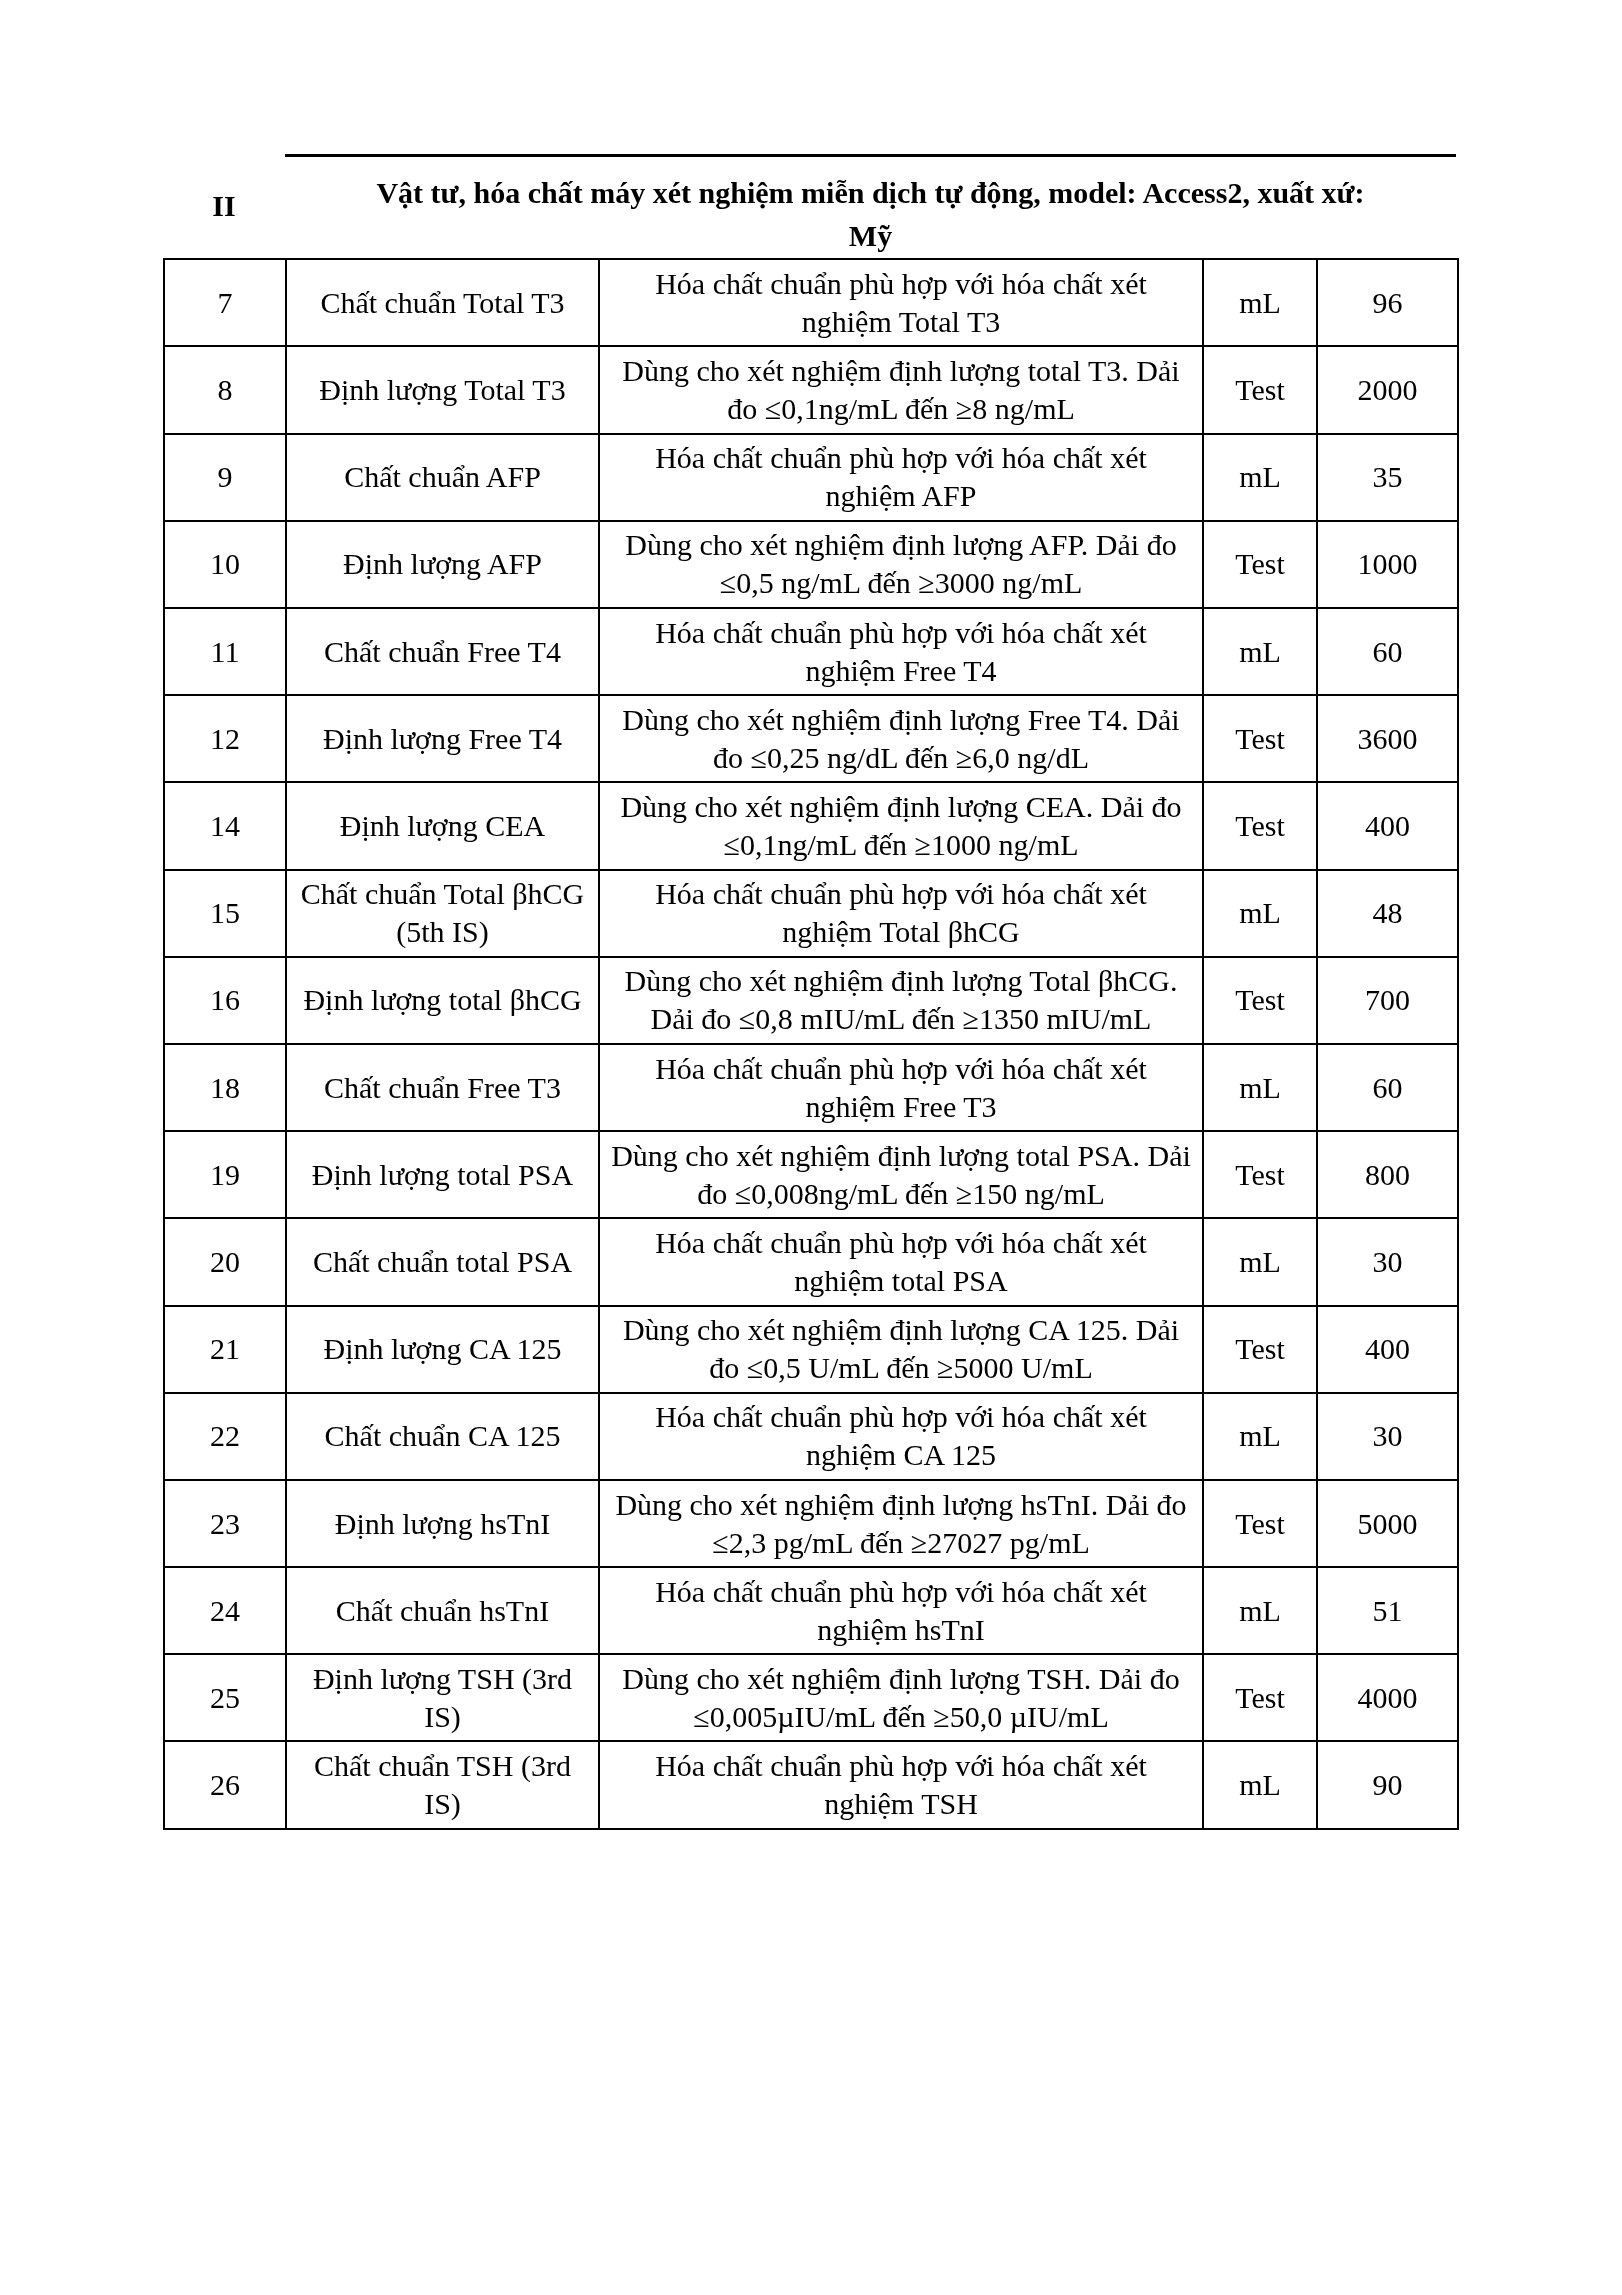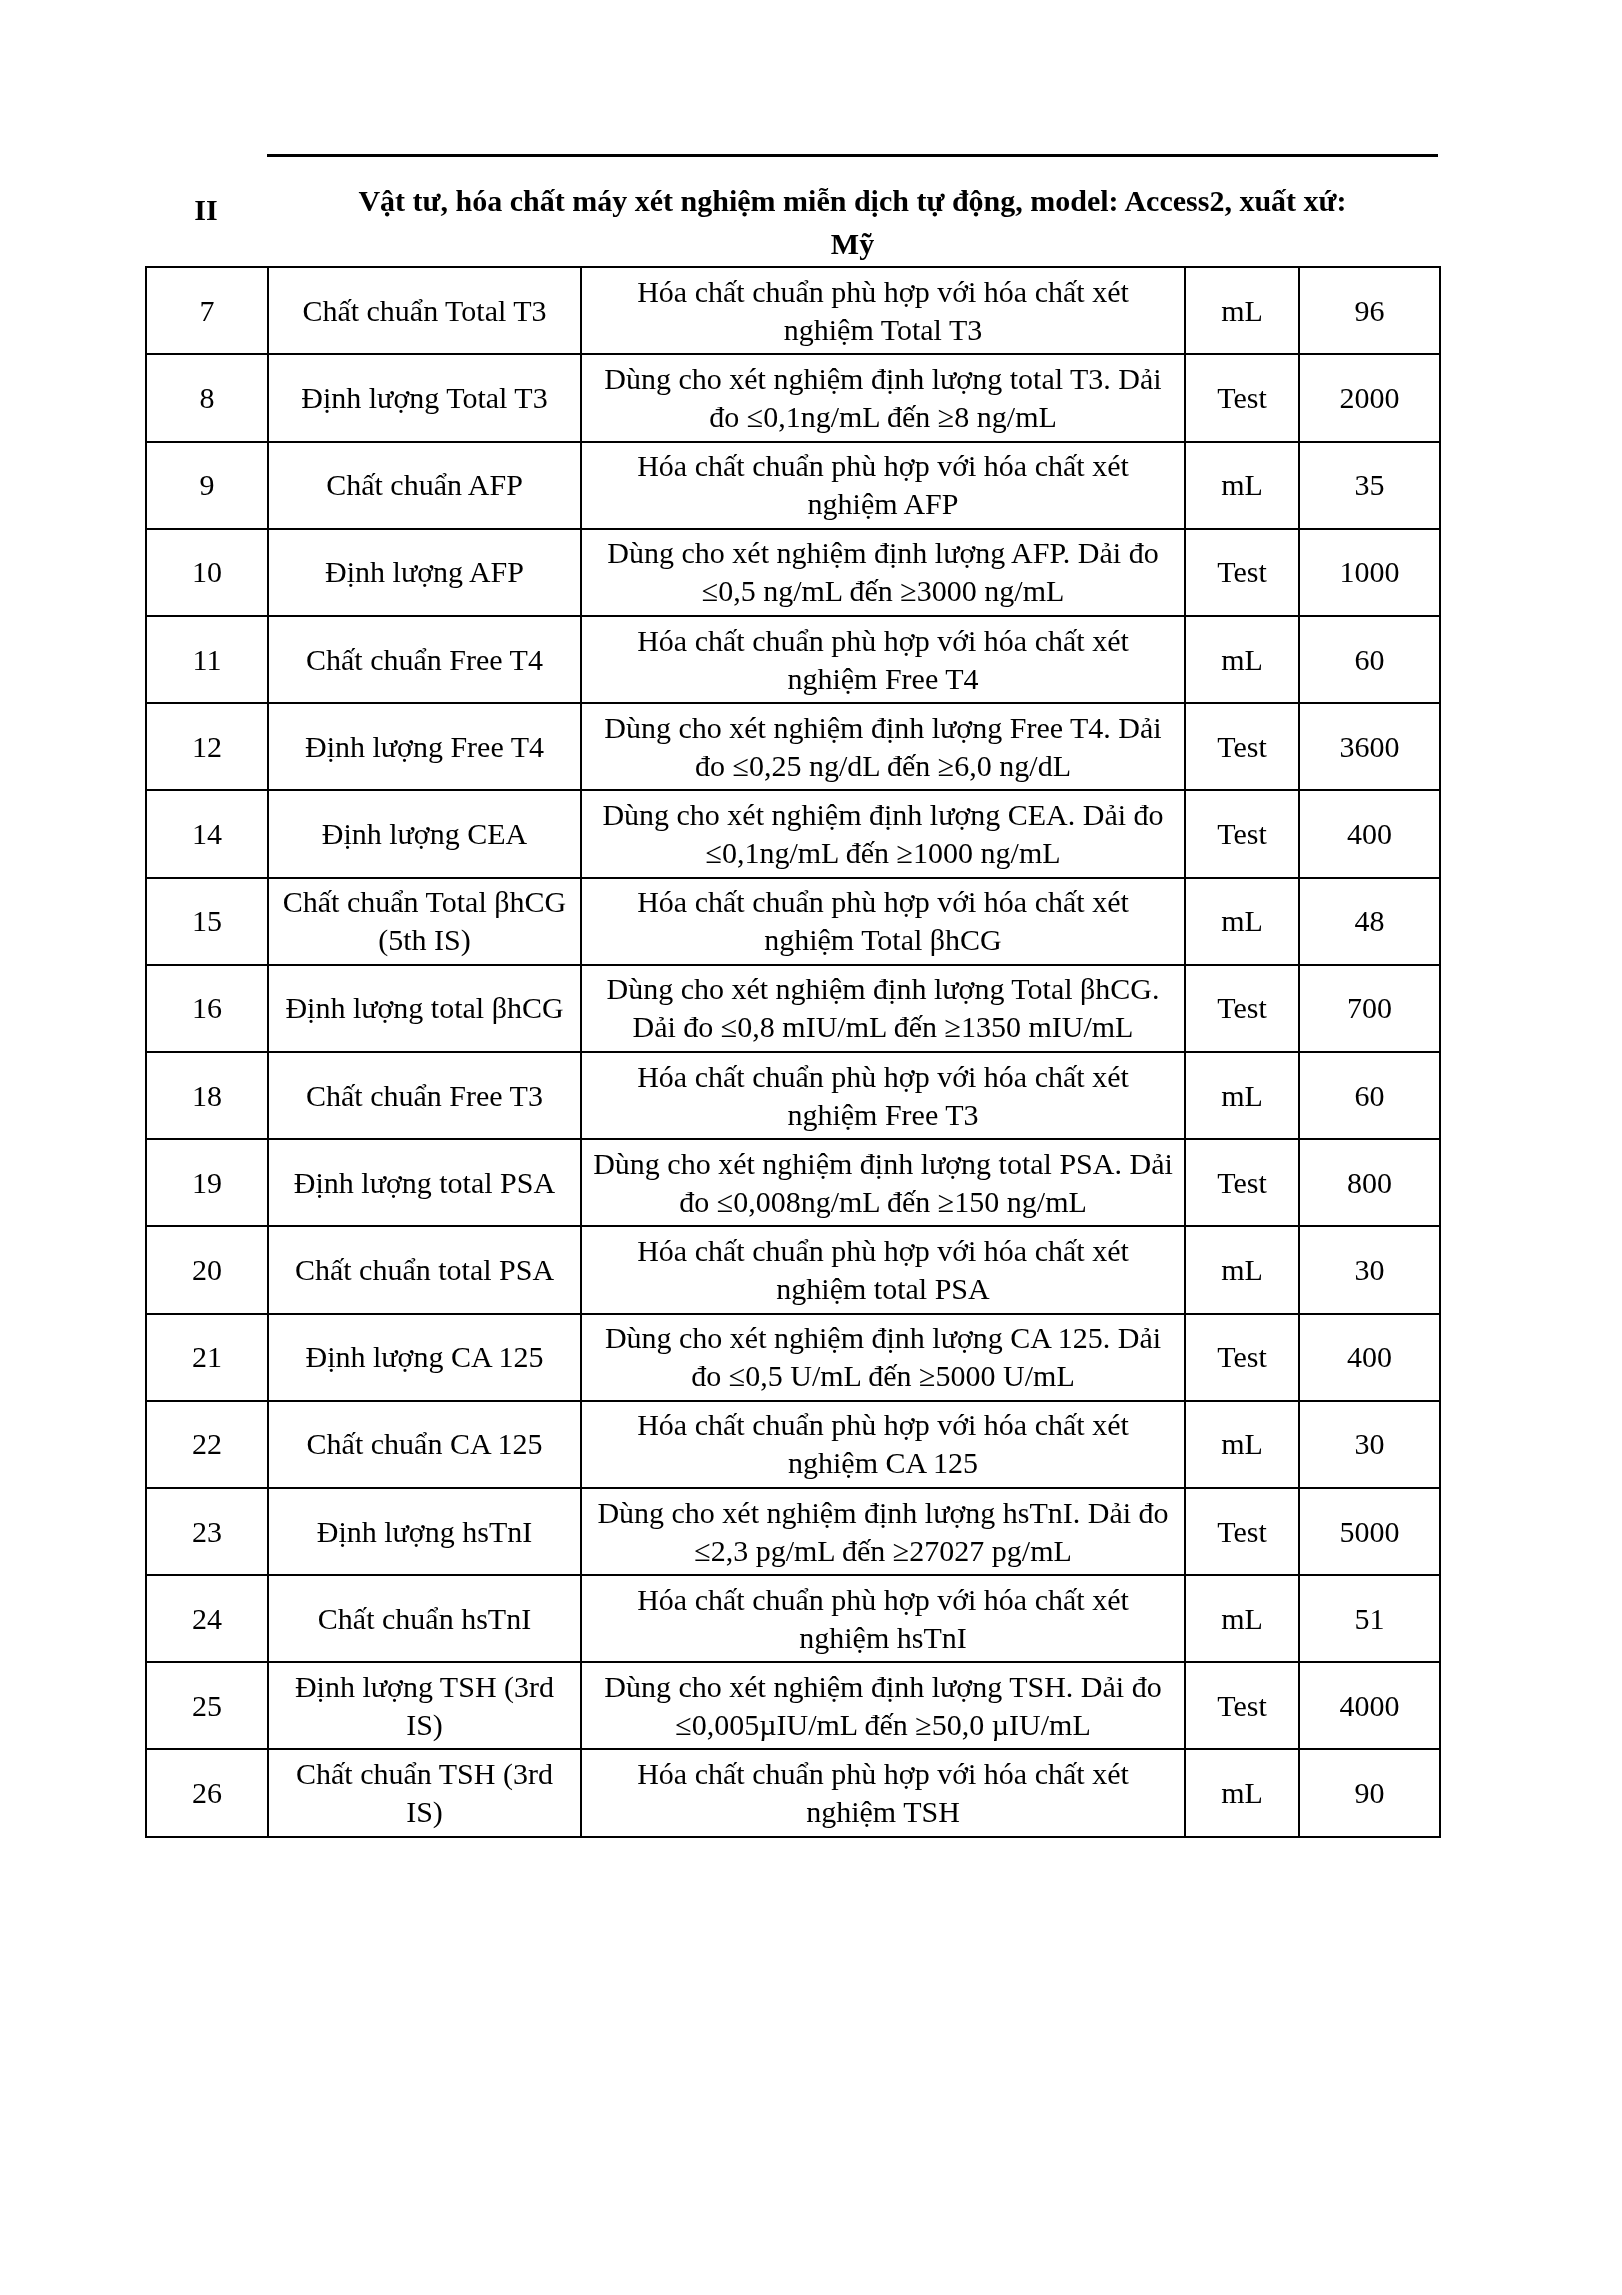--- a/index.html
+++ b/index.html
@@ -9,21 +9,21 @@
   }
   body {
     width: 1623px;
     height: 2295px;
     position: relative;
     font-family: "Liberation Serif", "DejaVu Serif", serif;
     color: #000000;
   }
   .sheet {
     position: absolute;
-    left: 145px;
+    left: 163px;
     top: 154px;
     width: 1293px;
   }
   
   .section-header {
     display: flex;
     width: 100%;
     min-height: 92px;
   }
   .section-no-cell {
@@ -34,21 +34,21 @@
     justify-content: center;
   }
   .section-no {
     font-weight: bold;
     font-size: 30px;
     line-height: 1;
   }
   .section-title-cell {
     flex: 1 1 auto;
     border-top: 3.3px solid #000;
-    padding-top: 22px;
+    padding-top: 14px;
     text-align: center;
   }
   .section-title-line {
     font-weight: bold;
     font-size: 30px;
     line-height: 43px;
   }
   
   table.items {
     width: 1293px;

